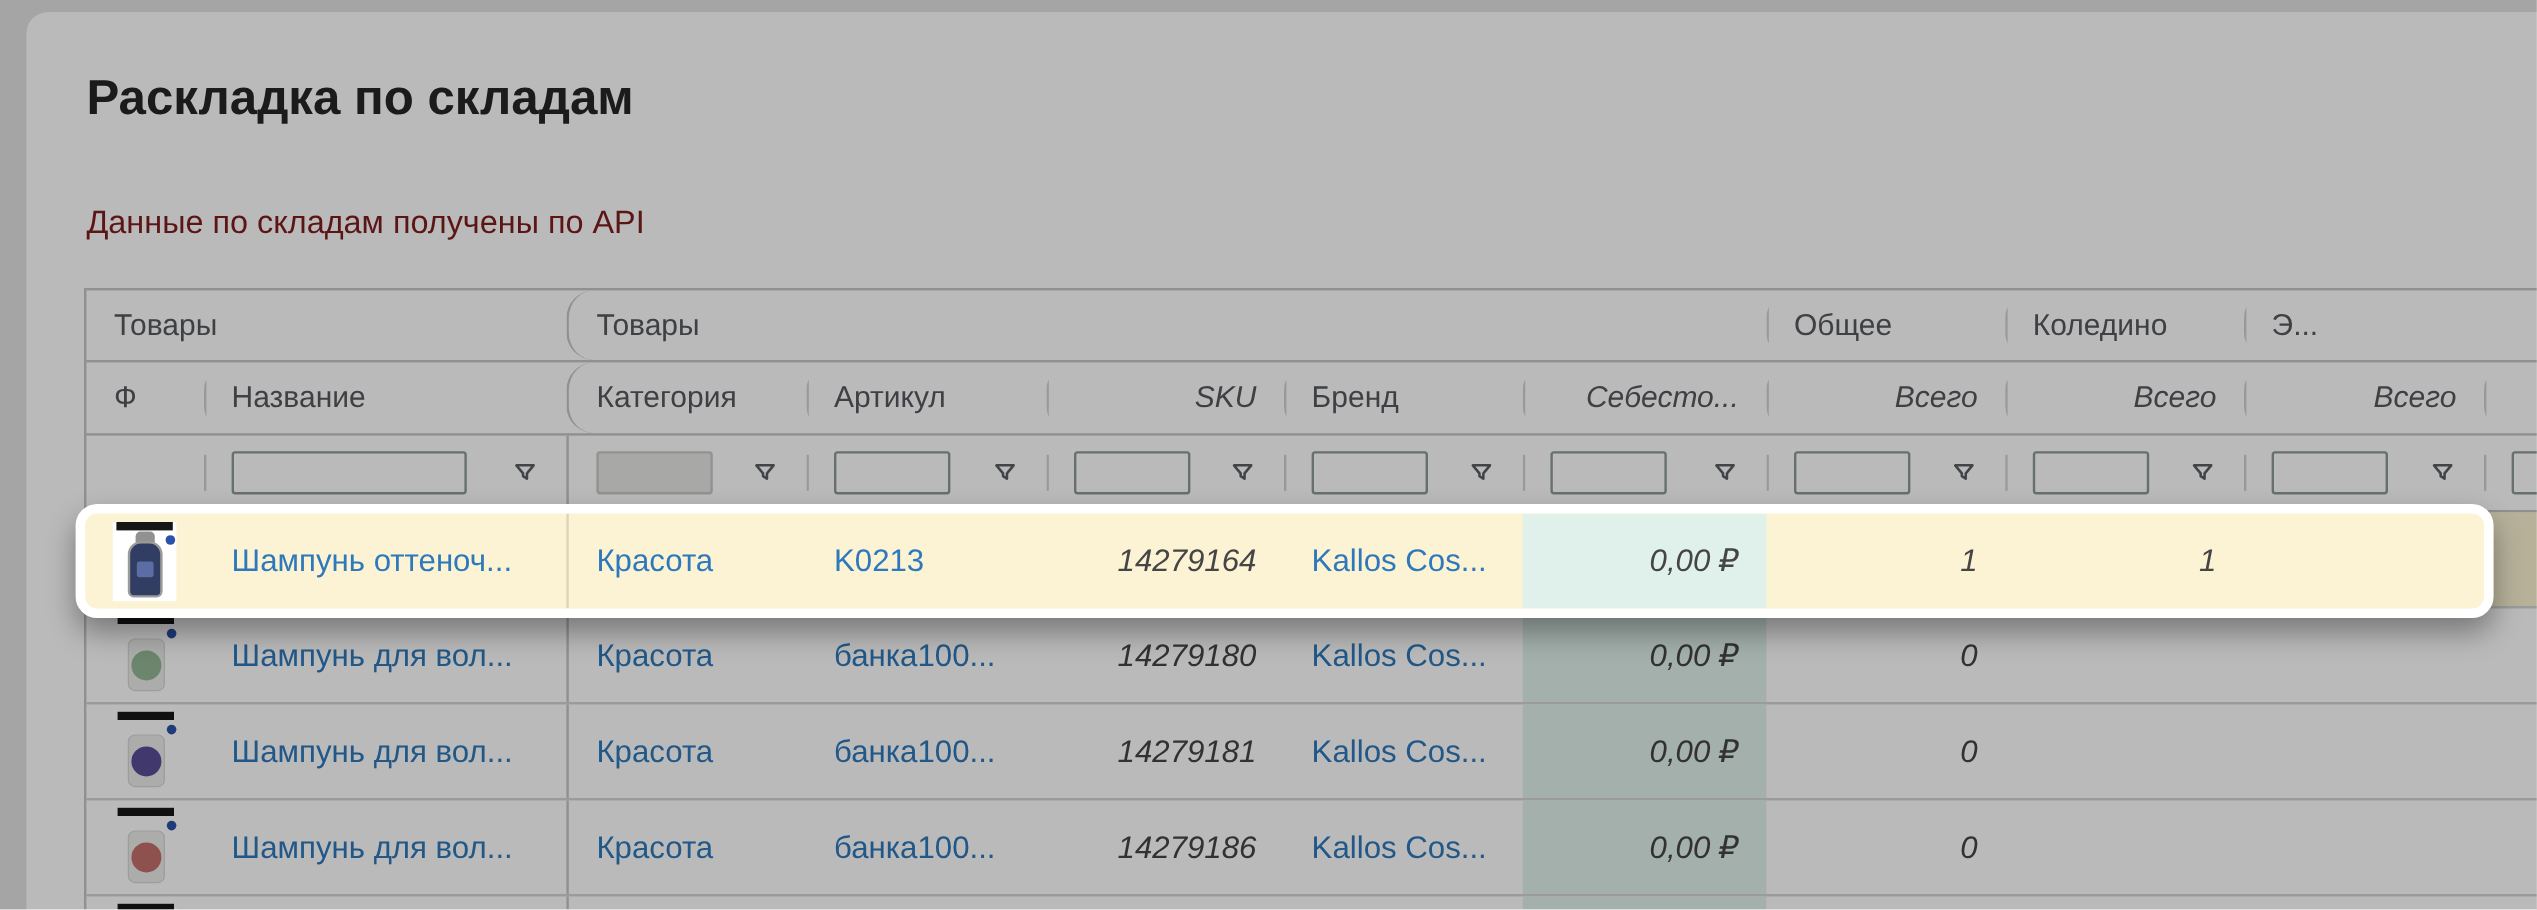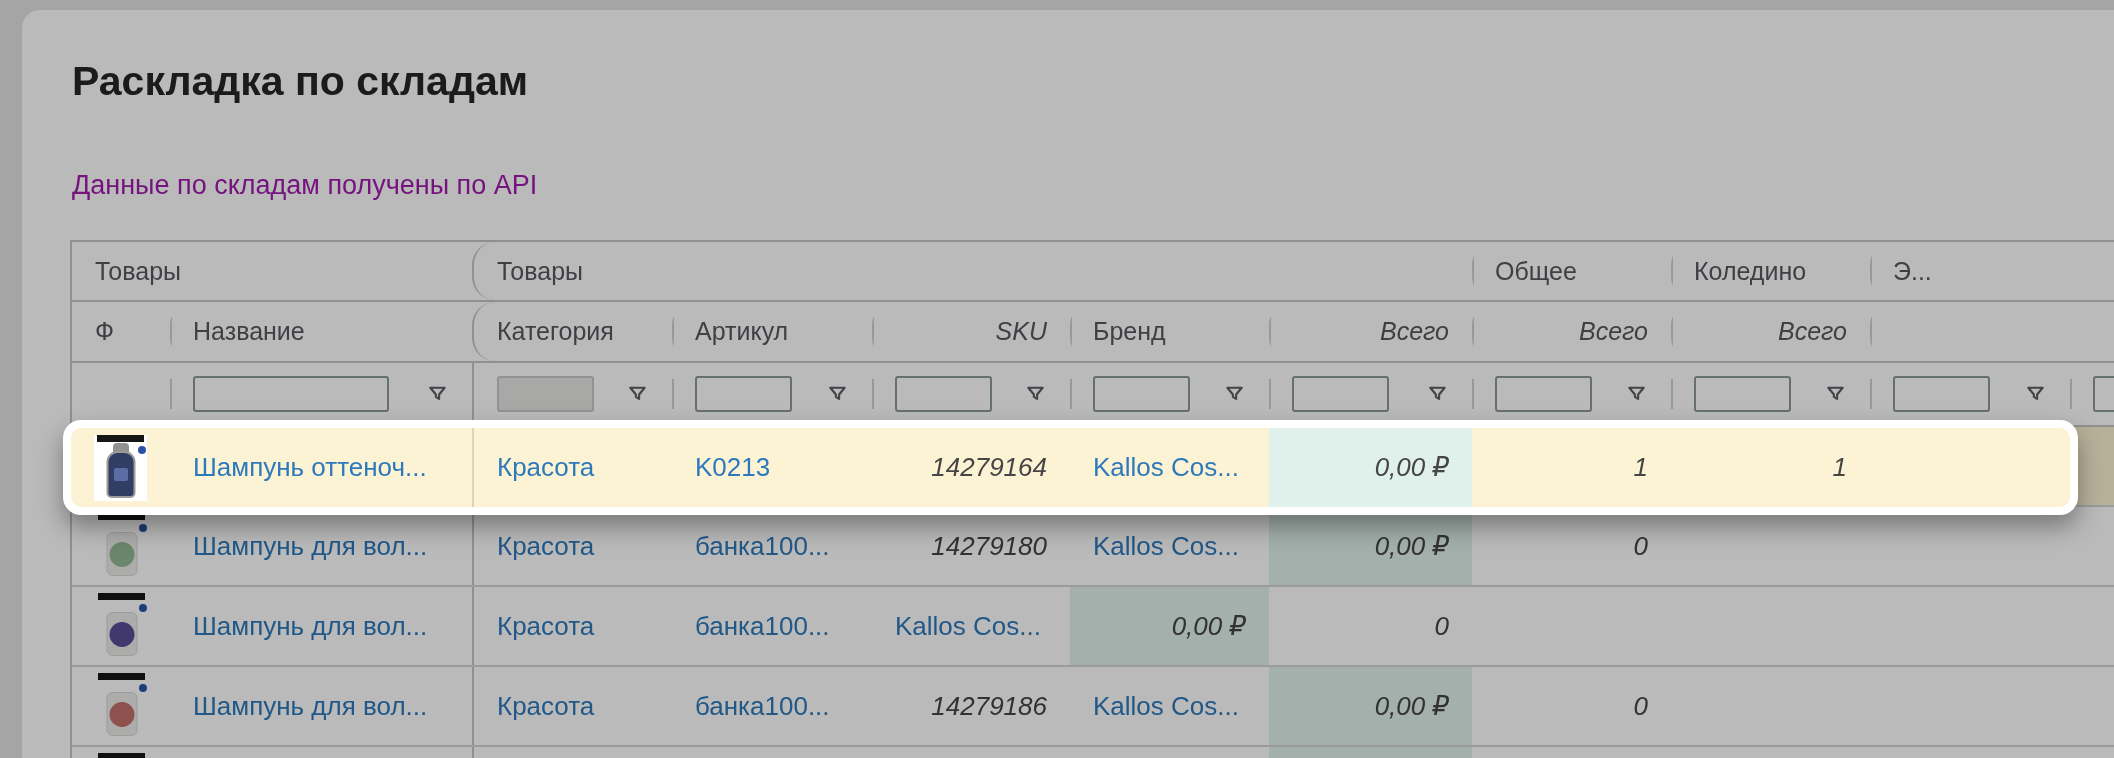--- a/index.html
+++ b/index.html
@@ -12,21 +12,21 @@
     --yellow:#fbf3d4;
     --teal:#e0f1eb;
     --input-border:#8d9c99;
   }
   html,body{margin:0;padding:0;}
   .screen{position:relative;width:2114px;height:758px;overflow:hidden;
           background:#e2e2e2;font-family:"Liberation Sans","DejaVu Sans",sans-serif;padding-left:27px;}
   .card{position:absolute;left:22px;top:10px;right:-30px;bottom:-30px;
         background:#ffffff;border-top-left-radius:18px;}
   .page-title{position:absolute;left:72px;top:58px;font-size:41px;font-weight:700;color:#262626;}
-  .page-subtitle{position:absolute;left:72px;top:170px;font-size:27px;color:#a21caf;}
+  .page-subtitle{position:absolute;left:72px;top:170px;font-size:27px;color:#7f1d1d;}
 
   .tbl{position:absolute;left:70px;top:240px;width:2120px;border-left:2px solid var(--lineA);}
   .row{display:grid;grid-template-columns:98px 302px 200px 200px 198px 199px 203px 199px 199px 200px 116px;box-sizing:border-box;}
   .g-row{height:62px;border-top:2px solid var(--lineA);border-bottom:2px solid var(--lineA);
          grid-template-columns:400px 1000px 199px 199px 200px 116px;}
   .h-row{height:61px;border-bottom:2px solid var(--lineA);}
   .f-row{height:64px;border-bottom:2px solid var(--lineA);}
   .d-row{height:80px;border-bottom:2px solid var(--lineB);}
   .cell{position:relative;display:flex;align-items:center;padding:0 23px;box-sizing:border-box;
         overflow:hidden;white-space:nowrap;}
@@ -105,20 +105,23 @@
         <div class="cell h-cell tick">
           <span>Артикул</span>
         </div>
         <div class="cell h-cell right tick">
           <span>SKU</span>
         </div>
         <div class="cell h-cell tick">
           <span>Бренд</span>
         </div>
         <div class="cell h-cell right tick">
+          <span>Себесто...</span>
+        </div>
+        <div class="cell h-cell right tick">
           <span>Всего</span>
         </div>
         <div class="cell h-cell right tick">
           <span>Всего</span>
         </div>
         <div class="cell h-cell right tick">
           <span>Всего</span>
         </div>
         <div class="cell h-cell tick"></div>
       </div>
@@ -288,20 +291,23 @@
         </div>
         <div class="cell d-cell">
           <span class="link">Шампунь для вол...</span>
         </div>
         <div class="cell d-cell vline">
           <span class="link">Красота</span>
         </div>
         <div class="cell d-cell">
           <span class="link">банка100...</span>
         </div>
+        <div class="cell d-cell right">
+          <span>14279181</span>
+        </div>
         <div class="cell d-cell">
           <span class="link">Kallos Cos...</span>
         </div>
         <div class="cell d-cell right teal-bg">
           <span>0,00 ₽</span>
         </div>
         <div class="cell d-cell right">
           <span>0</span>
         </div>
         <div class="cell d-cell right">

